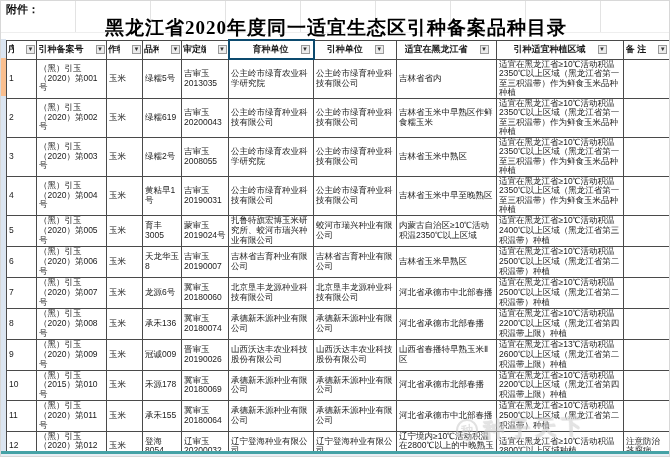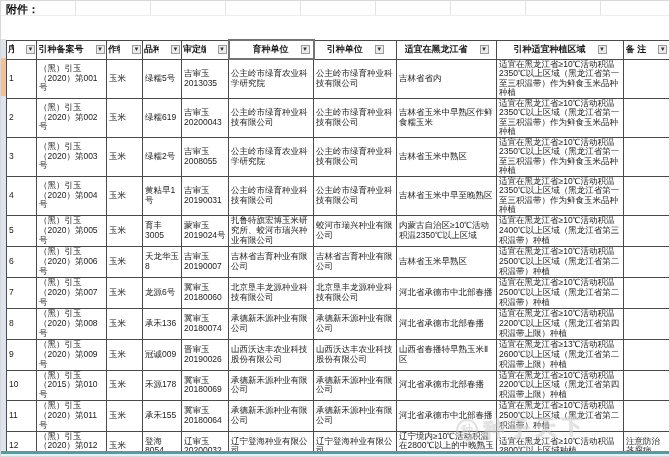--- a/index.html
+++ b/index.html
@@ -3,21 +3,21 @@
 <meta charset="utf-8">
 <style>
   * { margin:0; padding:0; box-sizing:border-box; }
   body { font-family: "Liberation Sans", sans-serif; background:#fff; }
   .page {
     position:relative; width:670px; height:457px; background:#ffffff;
     overflow:hidden; border:1px solid #d8d8d8;
   }
   
   .topbar {
-    position:absolute; left:0; top:0; width:670px; height:15px;
+    position:absolute; left:0; top:0; width:670px; height:32px;
     background-image:repeating-linear-gradient(to right, transparent 0, transparent 74px, #e3e3e3 74px, #e3e3e3 75px);
     border-bottom:1px solid #eee;
   }
   .attachment {
     position:absolute; left:5px; top:1px; font-size:11px; font-weight:bold; color:#111;
   }
   .titlebar {
     position:absolute; left:0; top:15px; width:670px; height:23px;
     text-align:center;
   }
@@ -35,21 +35,21 @@
   }
   .cat th, .cat td {
     border:1px solid #4a4a4a; overflow:hidden;
     font-size:8.5px; line-height:1.12; color:#1a1a1a; vertical-align:middle;
     padding:0 2px;
   }
   .cat thead th {
     height:19px; font-size:9px; font-weight:bold; text-align:center;
     background:#fff; white-space:nowrap; padding:0 1px;
   }
-  .cat thead th.active { border:2px solid #737373;padding-left:21px; }
+  .cat thead th.active { border:2px solid #0c4a6e;padding-left:21px; }
   .hwrap { display:inline-flex; align-items:center; gap:12px; justify-content:center; width:100%; }
   .hlabel { overflow:hidden; text-overflow:clip; }
   .filterbtn {
     display:inline-block; width:9px; height:9px; flex:0 0 9px;
     border:1px solid #9a9a9a; background:#ececec; color:#333;
     font-size:6px; line-height:7px; text-align:center;
   }
   td.c-seq, td.c-filing_no, td.c-crop { text-align:left; }
   td.c-variety, td.c-approval_no, td.c-breeder, td.c-introducer,
   td.c-original_region, td.c-suitable_region, td.c-remark { text-align:left; }
@@ -74,20 +74,23 @@
 </style>
 </head>
 <body>
 
 <div class="page">
 
   <div class="topbar">
     <span class="attachment">附件：</span>
   </div>
 
+  <div class="titlebar">
+    <span class="t">黑龙江省2020年度同一适宜生态区引种备案品种目录</span>
+  </div>
 
   <div class="leftstrip">
     <div class="sel"></div>
   </div>
 
   <table class="cat">
     <colgroup>
       <col style="width:30px">
         <col style="width:70px">
         <col style="width:36px">

